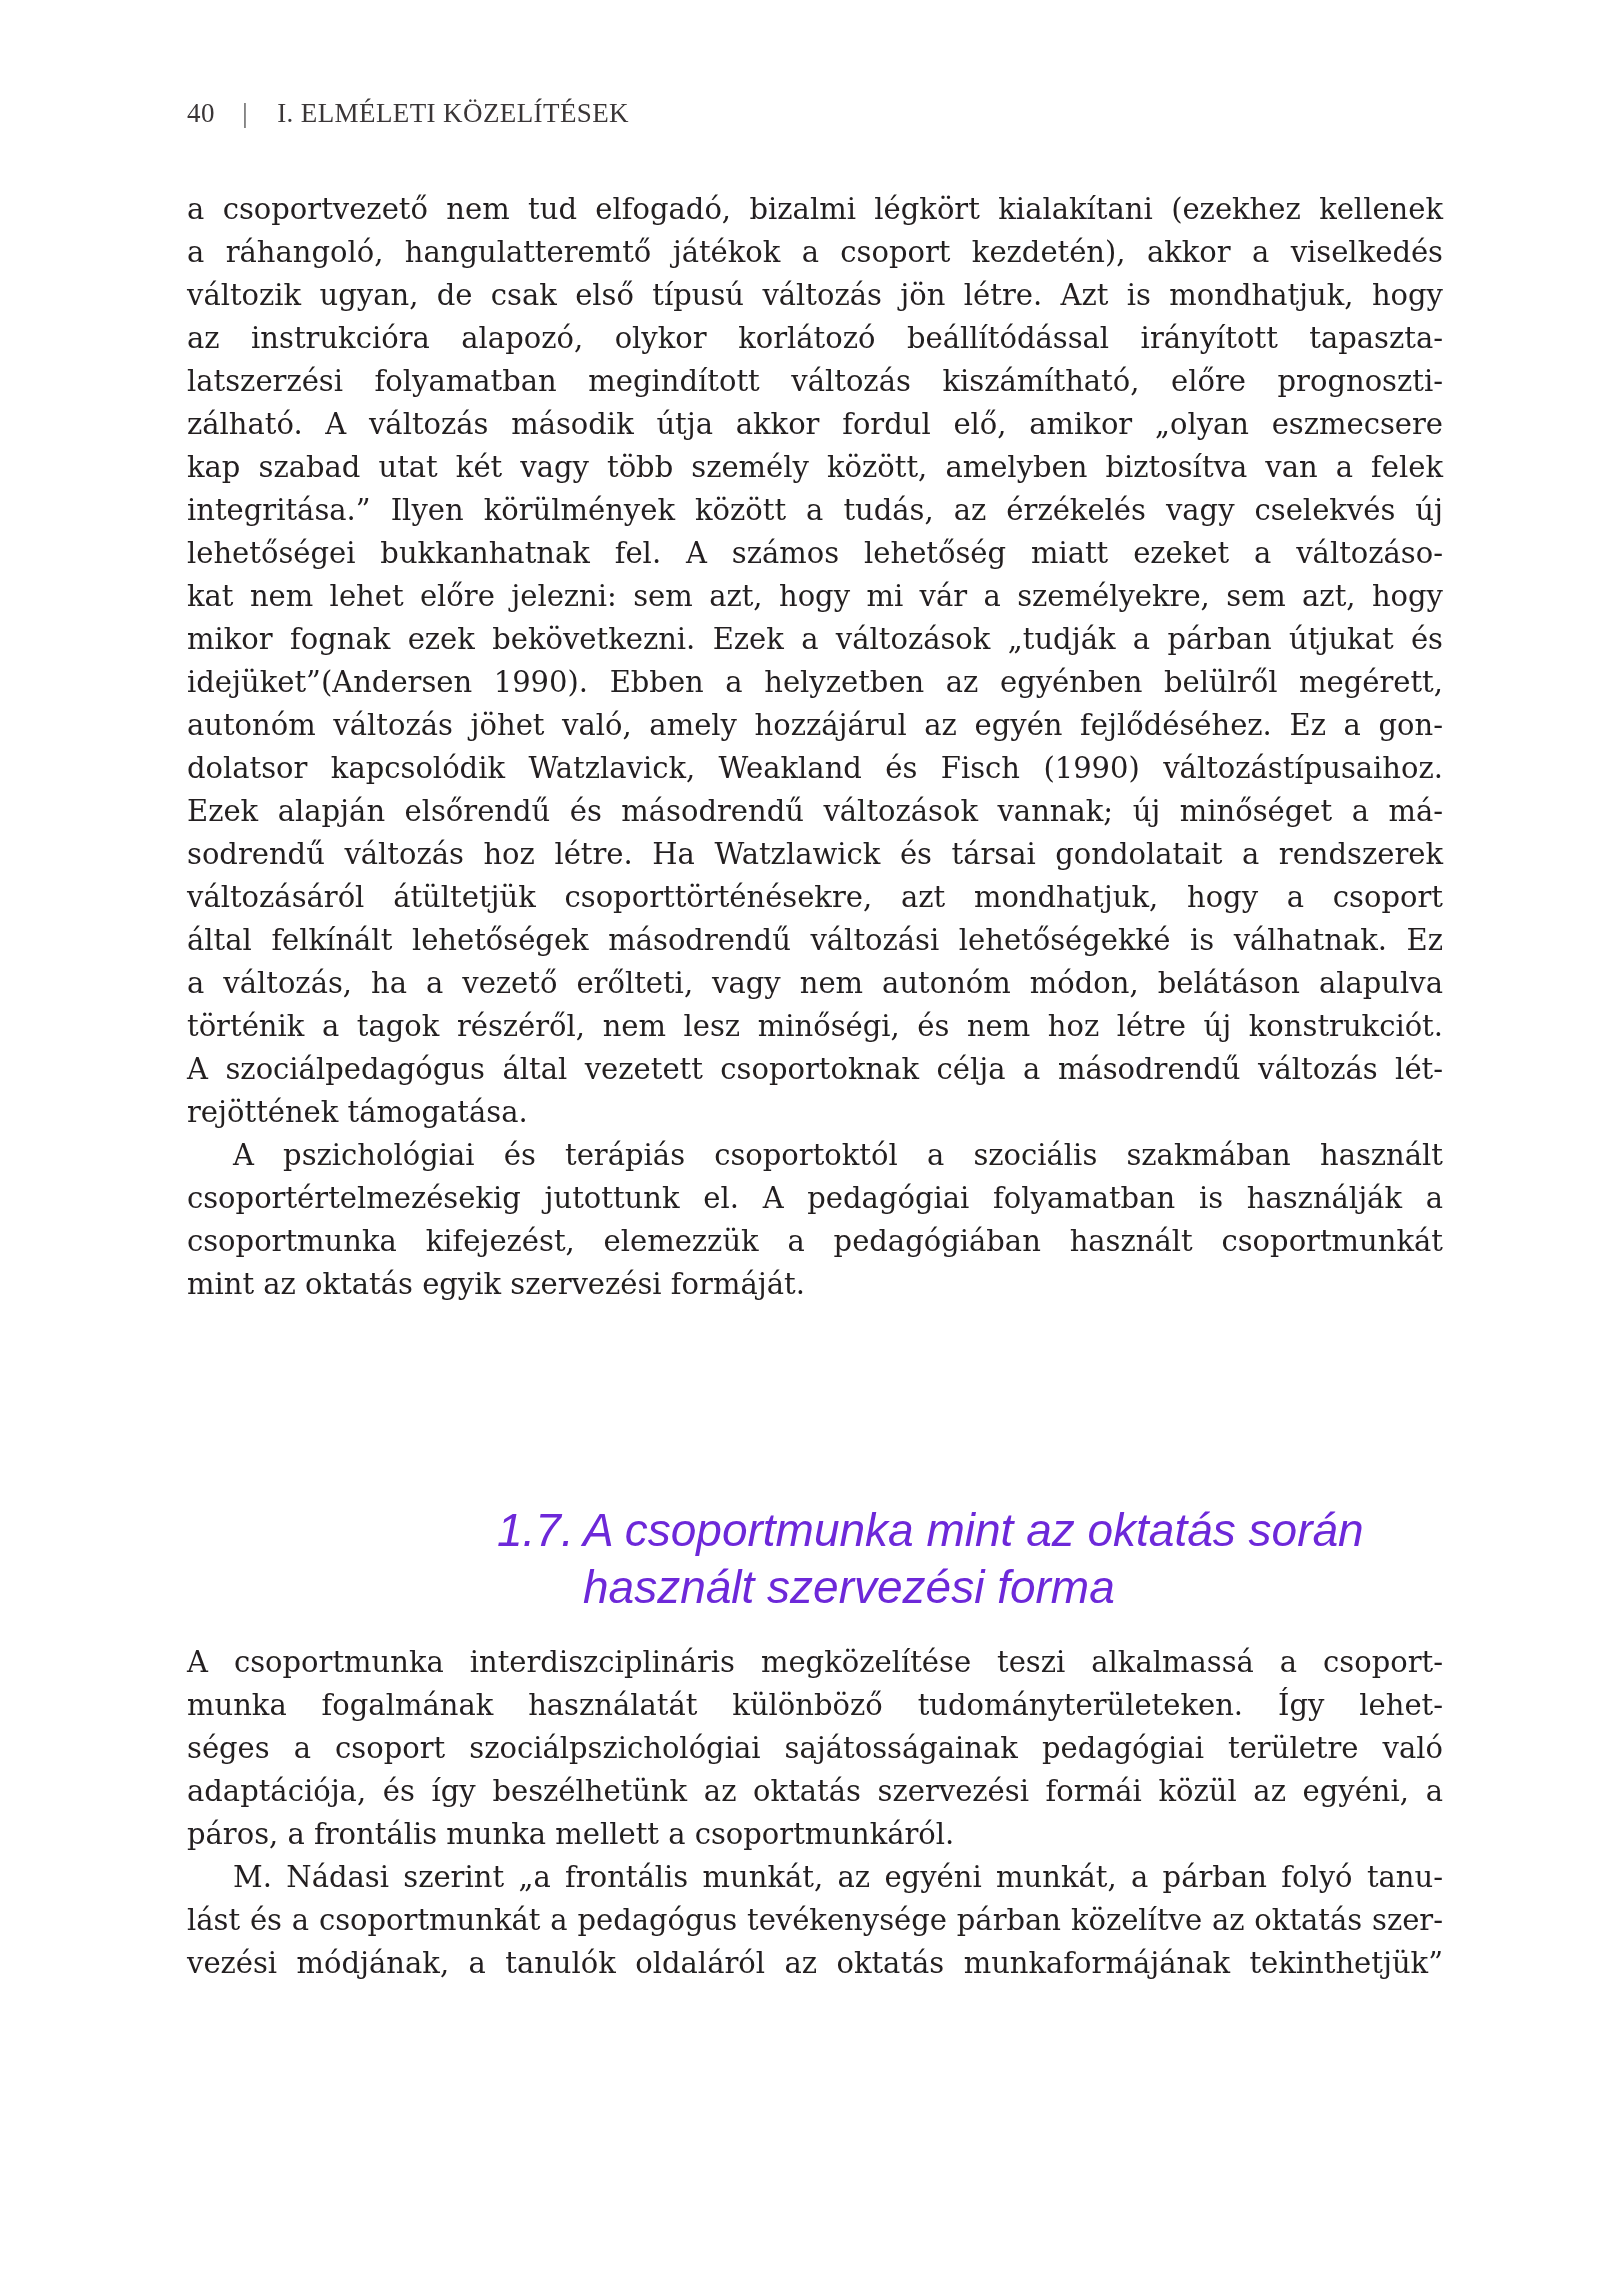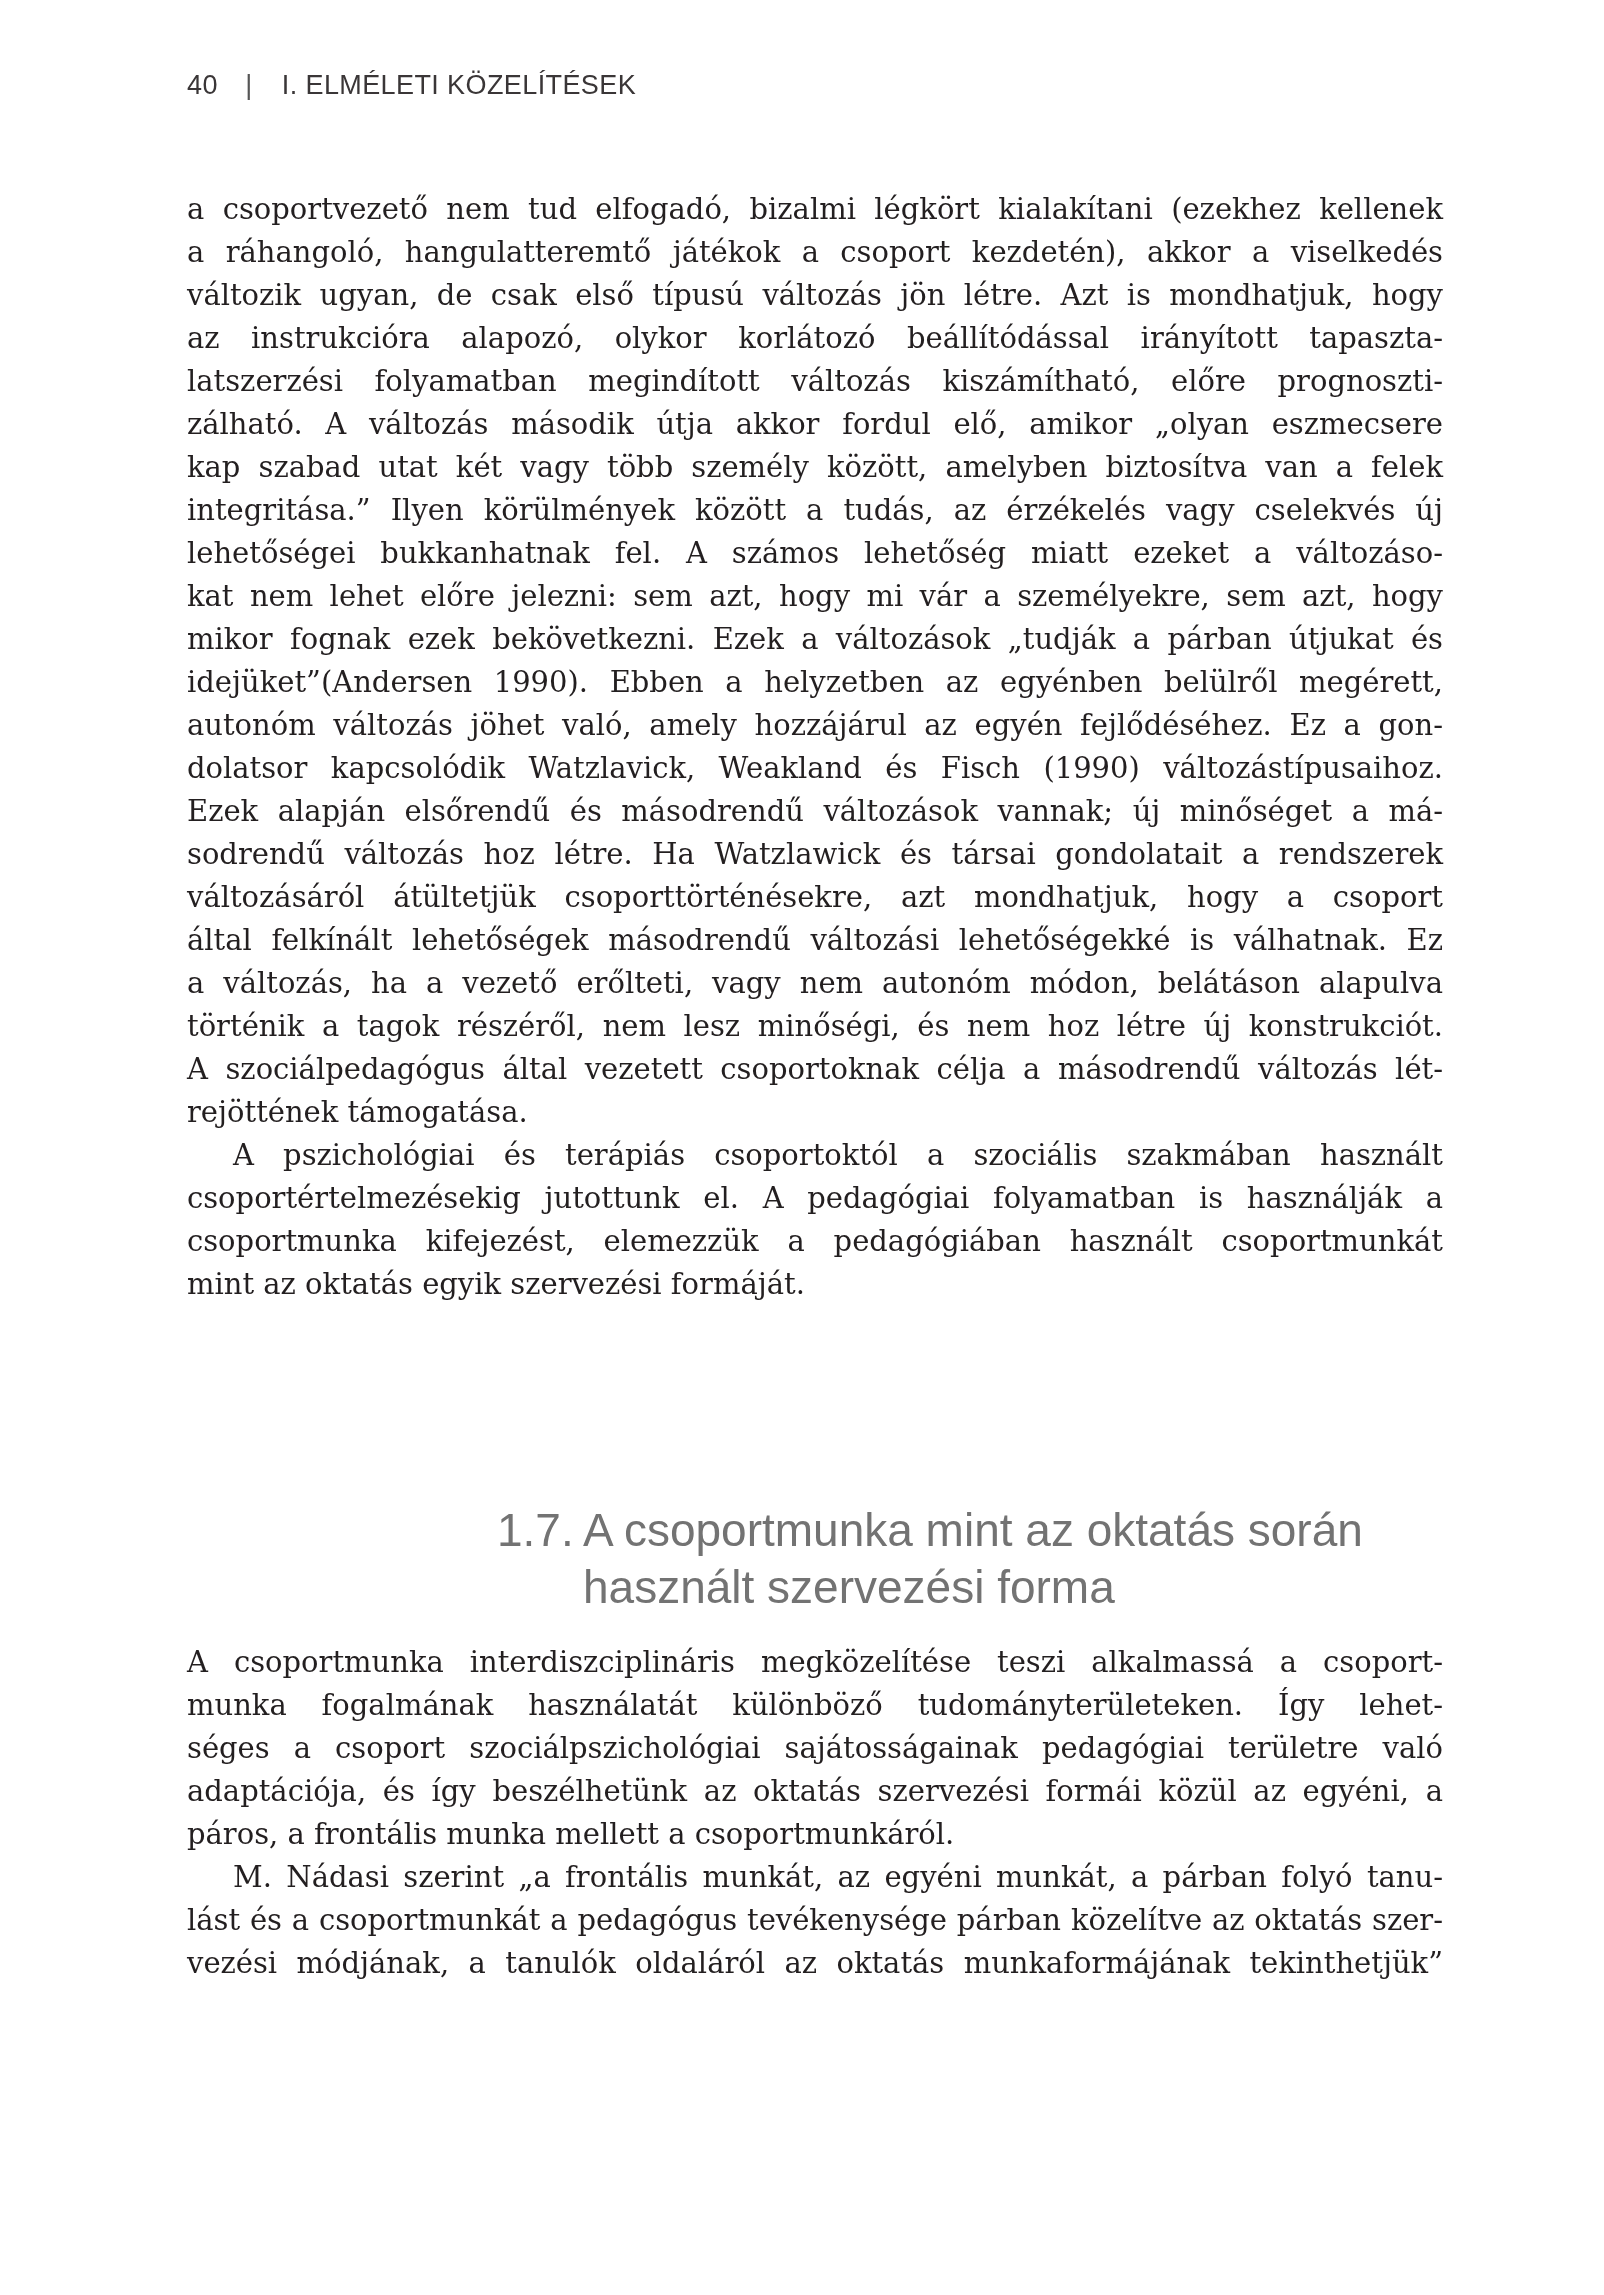--- a/index.html
+++ b/index.html
@@ -11,22 +11,22 @@
       width: 1605px;
       height: 2295px;
       position: relative;
       overflow: hidden;
       color: #231f20;
       font-family: "DejaVu Serif", "Liberation Serif", serif;
     }
     .running-head {
       position: absolute;
       left: 187px;
-      top: 70px;
-      font-family: Liberation Sans, sans-serif;
+      top: 98px;
+      font-family: Liberation Serif, serif;
       font-size: 27px;
       letter-spacing: 0.4px;
       color: #3a3637;
       display: flex;
       align-items: flex-end;
       white-space: nowrap;
     }
     .running-head .sep {
       display: inline-block;
       margin: 0 29px 0 27.5px;
@@ -52,23 +52,24 @@
     }
     .line.indent {
       padding-left: 46px;
     }
     .heading {
       position: absolute;
       left: 497px;
       top: 1502px;
       font-family: "Liberation Sans", "DejaVu Sans", sans-serif;
       font-weight: 300;
-      color: #737373;
+      color: #6d28d9;
       font-size: 46px;
       line-height: 57px;
+      font-style: italic;
     }
     .heading .row {
       display: flex;
       white-space: nowrap;
     }
     .heading .num {
       width: 86px;
       display: inline-block;
     }
   </style>

